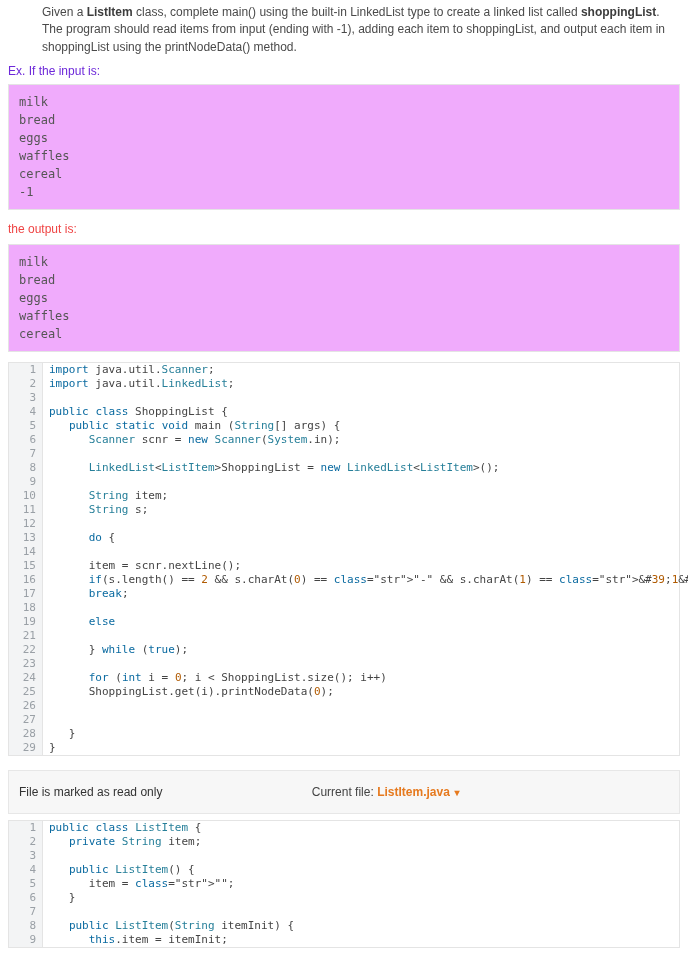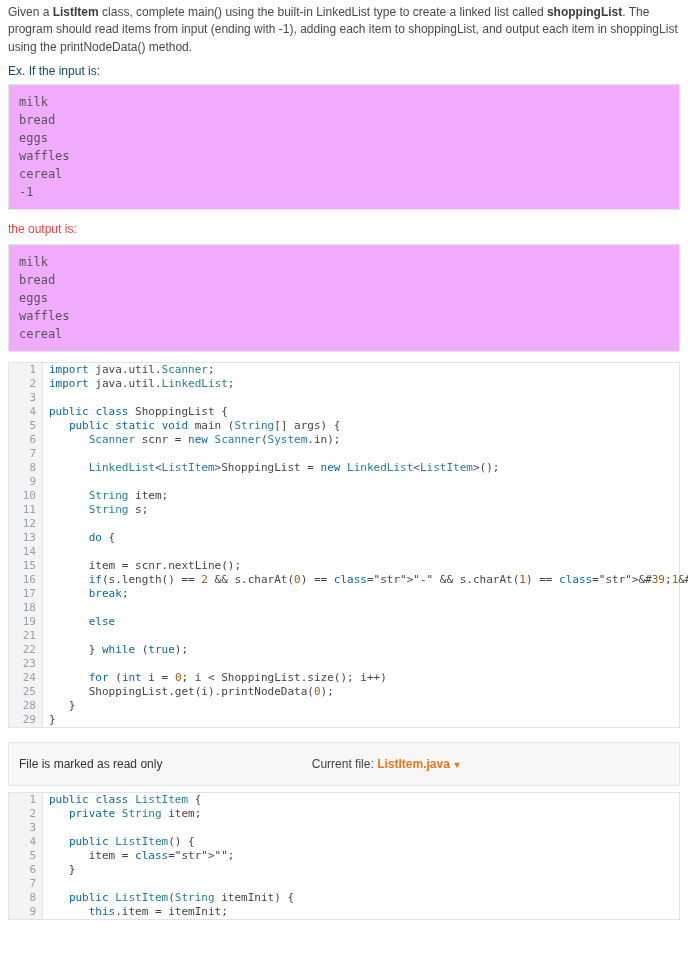--- a/index.html
+++ b/index.html
@@ -9,23 +9,24 @@
     font-family: Arial, Helvetica, sans-serif;
     font-size: 12px;
     color: #4a4a4a;
     background: #fff;
     width: 688px;
   }
   .prompt {
     padding: 4px 8px 6px 8px;
     line-height: 1.45;
     color: #4a4a4a;
+    margin-left: 34px;
   }
   .prompt .bold { font-weight: 700; color:#3d3d3d; }
-  .example-label { padding: 2px 8px 6px 8px; color:#0c4a6e; }
+  .example-label { padding: 2px 8px 6px 8px; color:#6d28d9; }
   .mono-box {
     margin: 0 8px 10px 8px;
     padding: 8px 10px;
     background: #f0abfc;
     border: 1px solid #e4e4e4;
     font-family: "Consolas", "Menlo", monospace;
     font-size: 12px;
     line-height: 1.5;
     color: #555;
   }
@@ -202,20 +203,28 @@
     </div>
     <div class="code-line">
       <div class="gutter">24</div>
       <div class="code-text">      <span class="kw">for</span> (<span class="kw">int</span> i = <span class="num">0</span>; i &lt; ShoppingList.size(); i++)</div>
     </div>
     <div class="code-line">
       <div class="gutter">25</div>
       <div class="code-text">      ShoppingList.get(i).printNodeData(<span class="num">0</span>);</div>
     </div>
     <div class="code-line">
+      <div class="gutter">26</div>
+      <div class="code-text"></div>
+    </div>
+    <div class="code-line">
+      <div class="gutter">27</div>
+      <div class="code-text"></div>
+    </div>
+    <div class="code-line">
       <div class="gutter">28</div>
       <div class="code-text">   }</div>
     </div>
     <div class="code-line">
       <div class="gutter">29</div>
       <div class="code-text">}</div>
     </div>
   </div>
 
 <div class="subheader">

